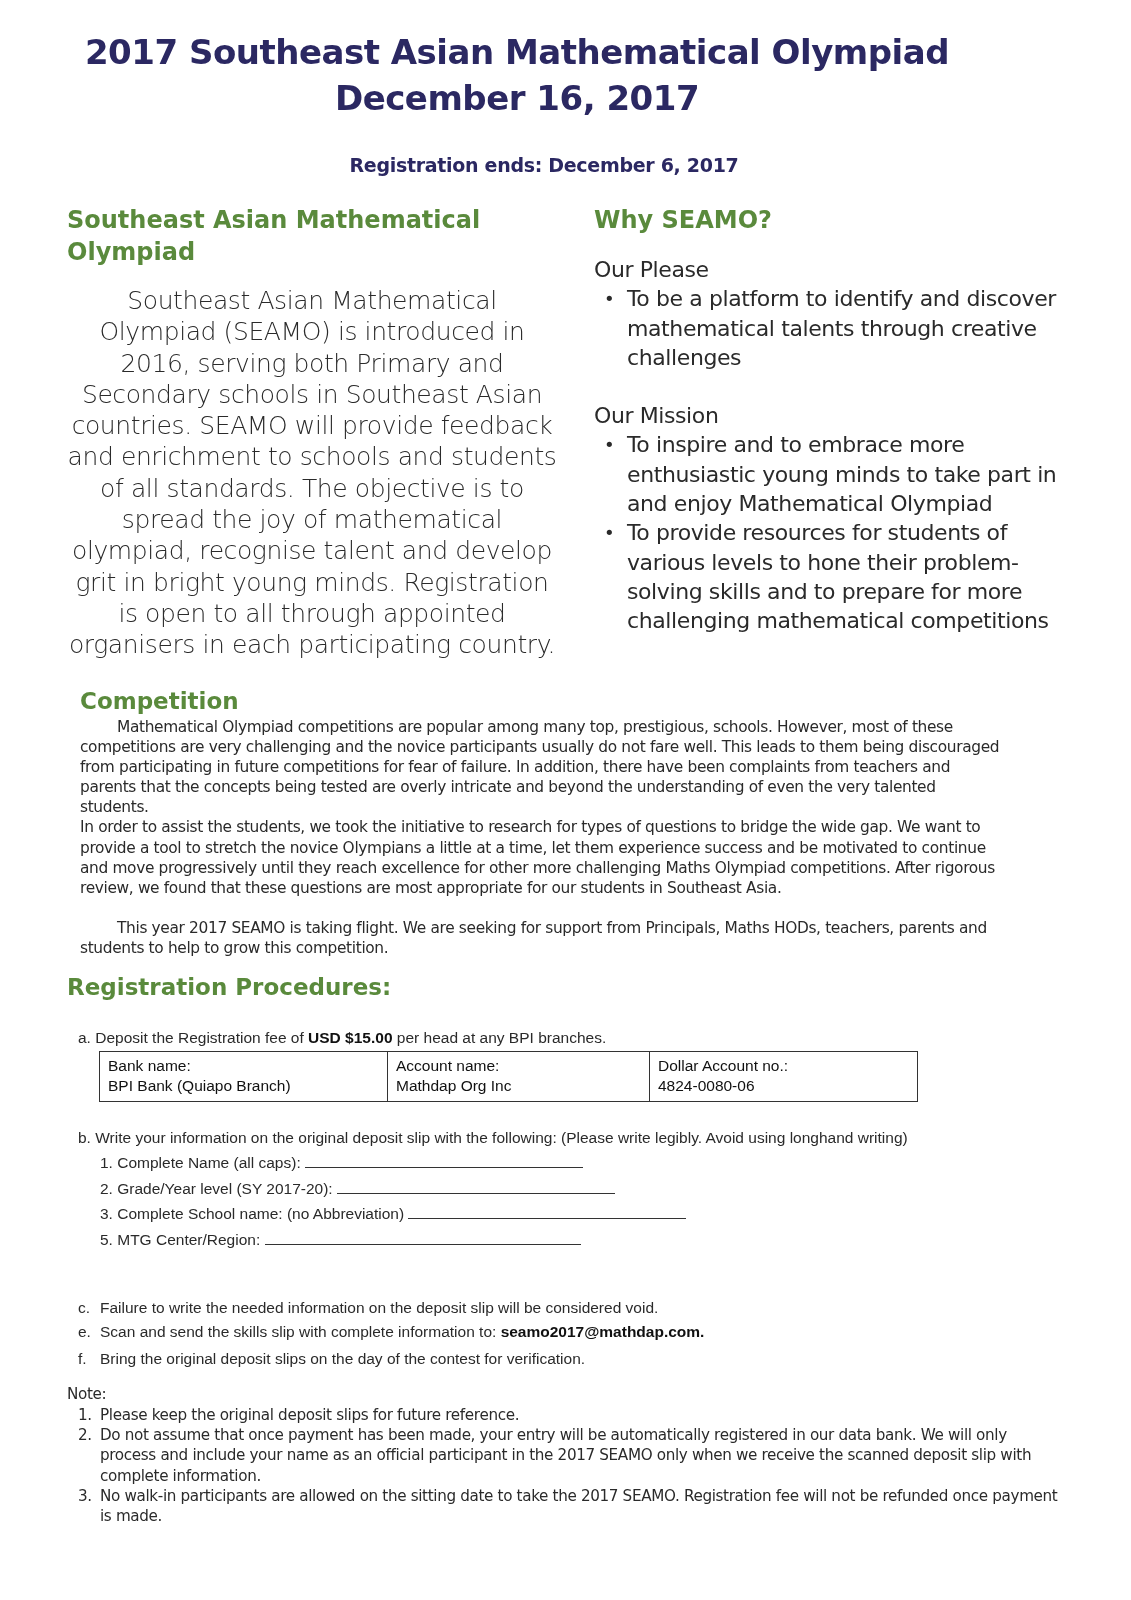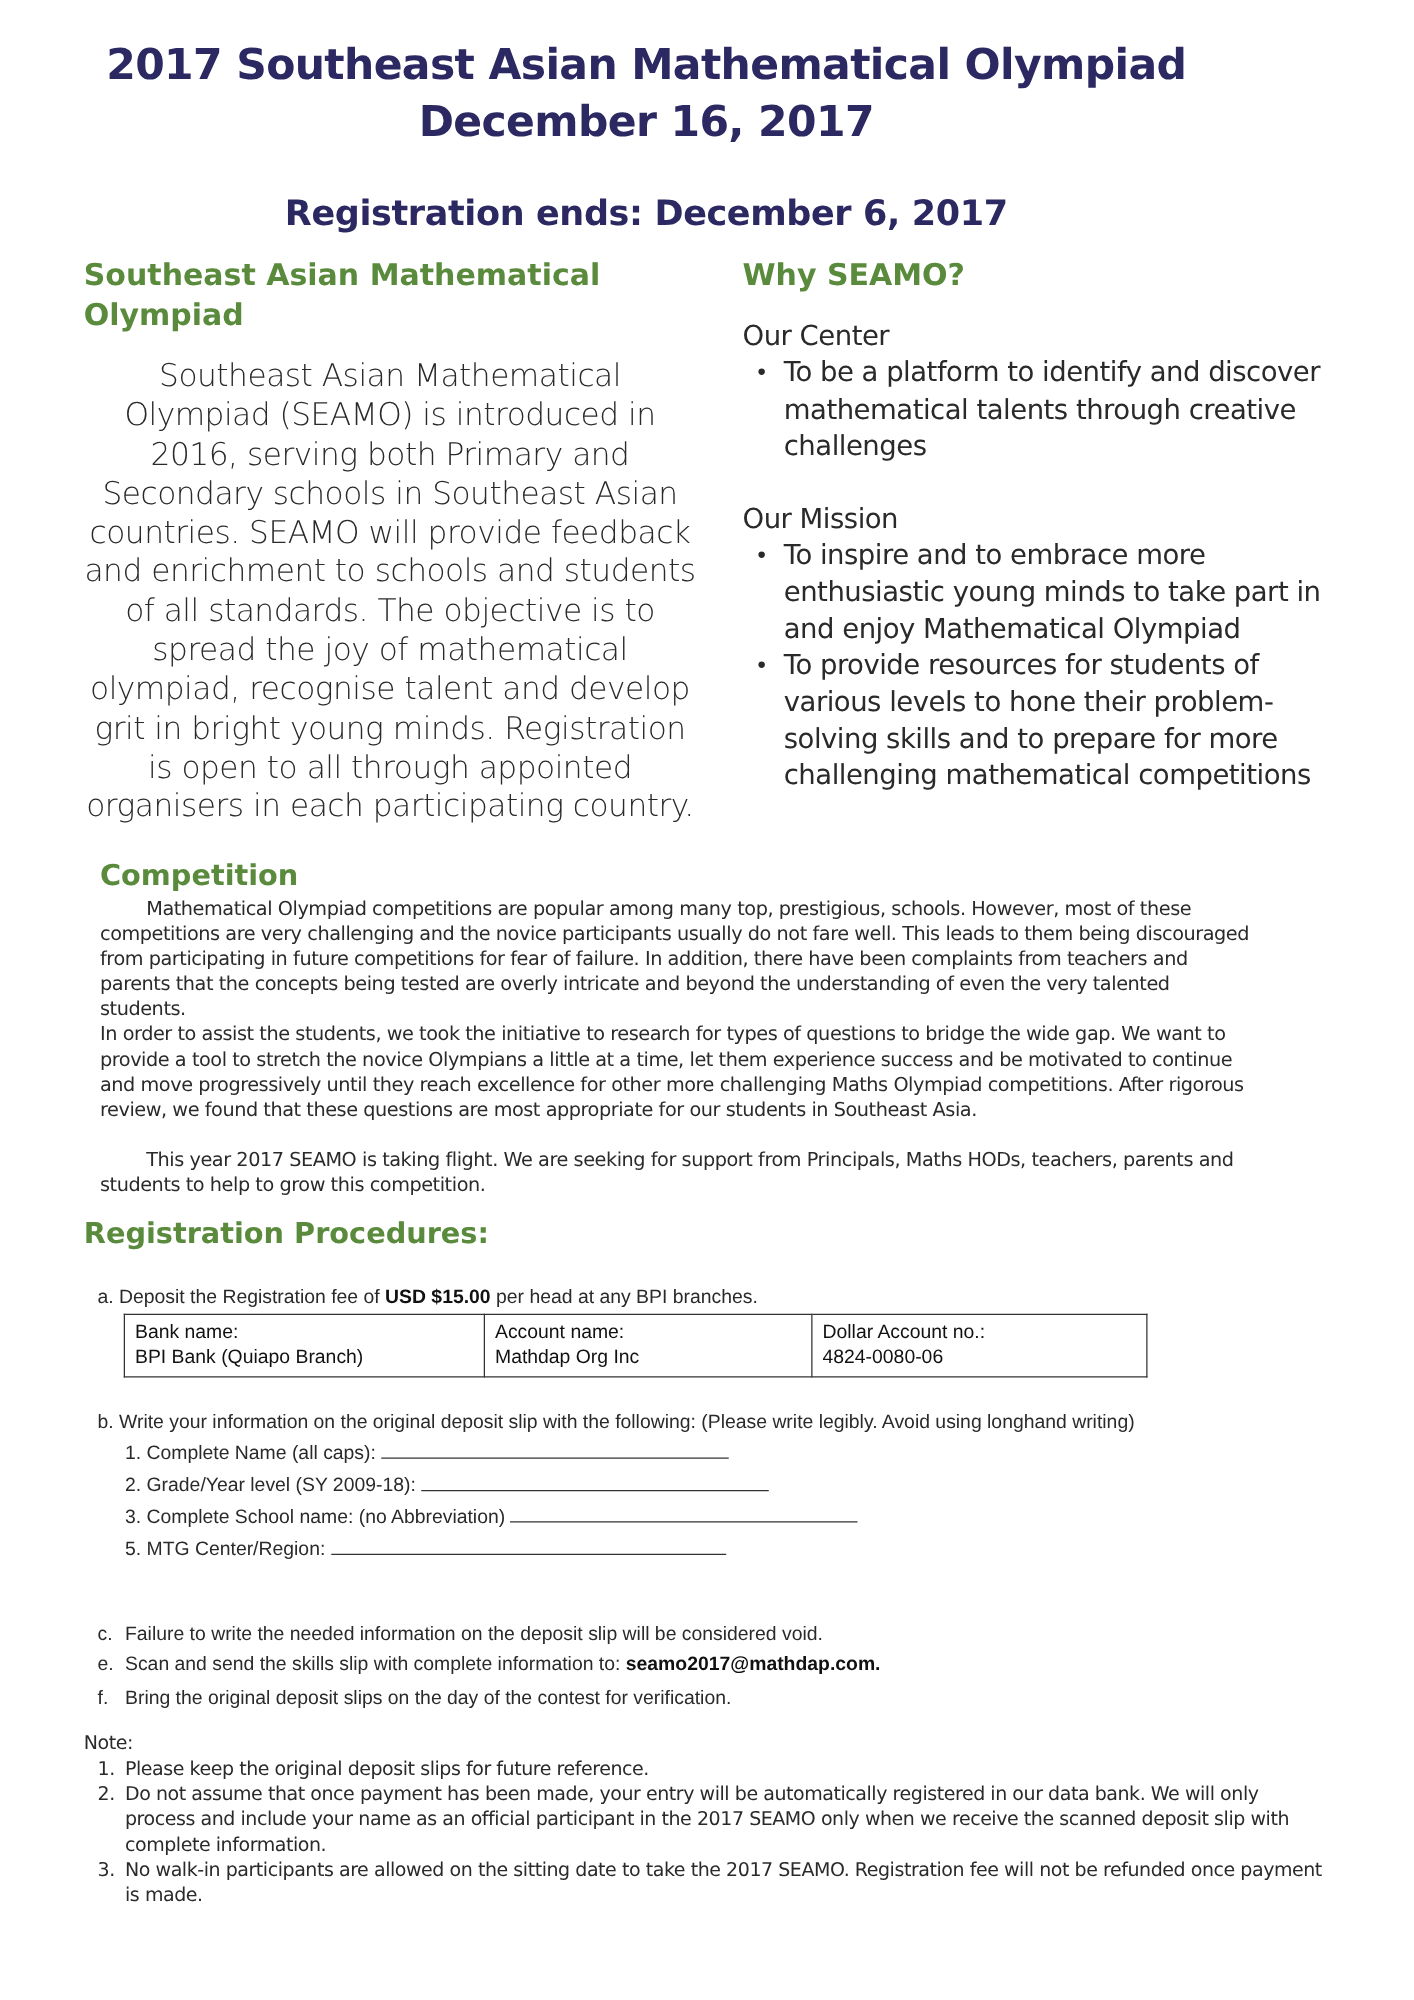--- a/index.html
+++ b/index.html
@@ -1,21 +1,21 @@
 <!DOCTYPE html>
 <html><head>
 <meta charset="utf-8">
 <style>
   html, body { margin: 0; padding: 0; background: #ffffff; }
   body { width: 1131px; height: 1600px; position: relative; overflow: hidden; font-family: "Liberation Sans", sans-serif; color: #1e1e1e; }
   .abs { position: absolute; }
   .title { left: 0; width: 1034px; text-align: center; font-weight: bold; color: #2b2862; font-family: "DejaVu Sans", sans-serif; }
   .t1 { top: 32px; font-size: 34px; letter-spacing: -0.5px; }
   .t2 { top: 78px; font-size: 34px; letter-spacing: -0.5px; }
-  .t3 { top: 154px; font-size: 28px; letter-spacing: -0.3px; }
+  .t3 { top: 154px; font-size: 19px; letter-spacing: -0.3px; margin-left: 27px; }
   .green-h { color: #5a8a3c; font-weight: bold; font-family: "DejaVu Sans", sans-serif; }
   .left-h { left: 67px; top: 204px; width: 470px; font-size: 24px; line-height: 32px; }
   .left-body { left: 67px; top: 285px; width: 490px; font-size: 25px; line-height: 31.3px; color: #2a2a2a; font-family: "DejaVu Sans", sans-serif; font-weight: 300; letter-spacing: -0.4px; text-align: center; }
   .right-h { left: 594px; top: 204px; font-size: 24px; line-height: 32px; }
   .right-col { left: 594px; top: 255px; width: 490px; font-size: 22px; line-height: 29.3px; color: #2a2a2a; font-family: "DejaVu Sans", sans-serif; letter-spacing: -0.4px; }
   .sub-label { margin: 0; }
   .bullets { margin: 0; padding: 0; list-style: none; }
   .bullets li { position: relative; padding-left: 33px; }
   .bullets li .dot { position: absolute; left: 10px; top: 0; font-size: 18px; }
   .gap { height: 29px; }
@@ -48,21 +48,21 @@
 
 <div class="abs title t1">2017 Southeast Asian Mathematical Olympiad</div>
 <div class="abs title t2">December 16, 2017</div>
 <div class="abs title t3">Registration ends: December 6, 2017</div>
 
 <div class="abs green-h left-h">Southeast Asian Mathematical Olympiad</div>
 <div class="abs left-body">Southeast Asian Mathematical Olympiad (SEAMO) is introduced in 2016, serving both Primary and Secondary schools in Southeast Asian countries. SEAMO will provide feedback and enrichment to schools and students of all standards. The objective is to spread the joy of mathematical olympiad, recognise talent and develop grit in bright young minds. Registration is open to all through appointed organisers in each participating country.</div>
 
 <div class="abs green-h right-h">Why SEAMO?</div>
 <div class="abs right-col">
-  <p class="sub-label">Our Center</p>
+  <p class="sub-label">Our Please</p>
   <ul class="bullets">
     <li>
       <span class="dot">•</span>
       <span>To be a platform to identify and discover mathematical talents through creative challenges</span>
     </li>
   </ul>
   <div class="gap"></div>
   <p class="sub-label">Our Mission</p>
   <ul class="bullets">
     <li>
@@ -105,21 +105,21 @@
       <div>Dollar Account no.:</div>
       <div>4824-0080-06</div>
     </td>
   </tr>
 </tbody>
   </table>
 
 <div class="abs proc proc-b">b. Write your information on the original deposit slip with the following: (Please write legibly. Avoid using longhand writing)</div>
 <div class="abs proc fields">
   <div><span>1. Complete Name (all caps):</span> <span class="blank" style="width:278px"></span></div>
-  <div><span>2. Grade/Year level (SY 2009-18):</span> <span class="blank" style="width:278px"></span></div>
+  <div><span>2. Grade/Year level (SY 2017-20):</span> <span class="blank" style="width:278px"></span></div>
   <div><span>3. Complete School name: (no Abbreviation)</span> <span class="blank" style="width:278px"></span></div>
   <div><span>5. MTG Center/Region:</span> <span class="blank" style="width:316px"></span></div>
 </div>
 
 <div class="abs proc proc-list">
   <div><span class="lt">c.</span><span>Failure to write the needed information on the deposit slip will be considered void.</span></div>
   <div><span class="lt">e.</span><span>Scan and send the skills slip with complete information to: </span><b>seamo2017@mathdap.com.</b></div>
   <div style="margin-top:3px"><span class="lt">f.</span><span>Bring the original deposit slips on the day of the contest for verification.</span></div>
 </div>
 

